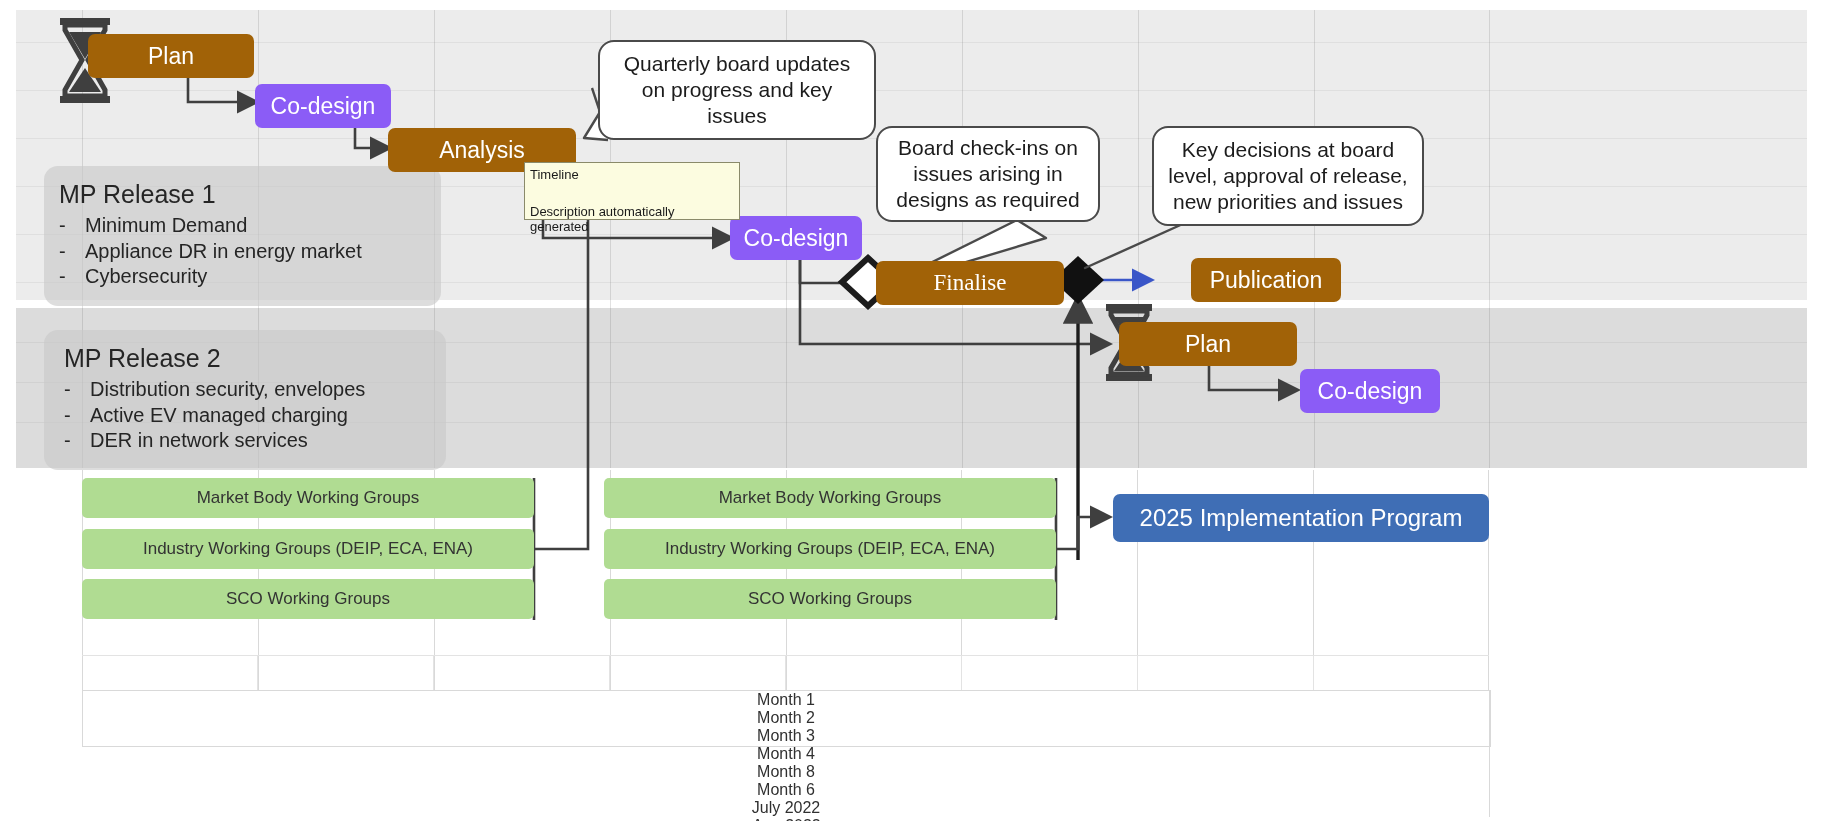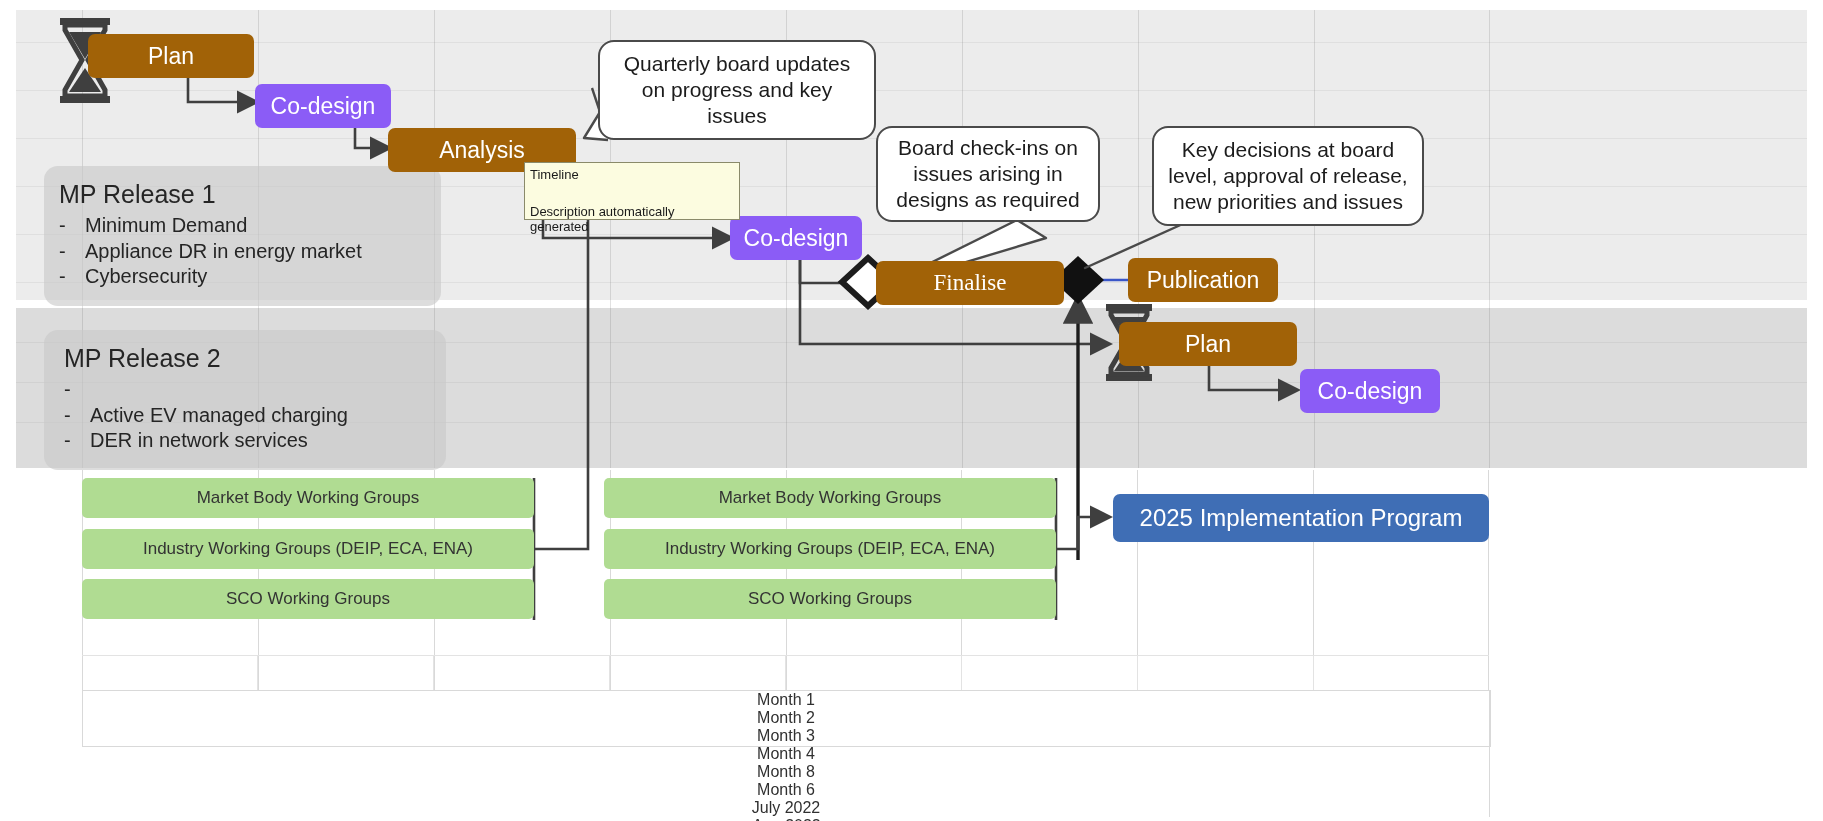--- a/index.html
+++ b/index.html
@@ -105,20 +105,21 @@
           <span>Cybersecurity</span>
         </li>
     </ul>
   </div>
 
   <div class="relcard" style="left:44px;top:330px;width:362px;">
     <div class="rtitle">MP Release 2</div>
     <ul>
       <li>
           <span class="dash">-</span>
+          <span>Distribution security, envelopes</span>
         </li>
       <li>
           <span class="dash">-</span>
           <span>Active EV managed charging</span>
         </li>
       <li>
           <span class="dash">-</span>
           <span>DER in network services</span>
         </li>
     </ul>
@@ -183,21 +184,21 @@
     <path d="M608,140 L584,138 L600,112 L592,88" fill="#ffffff" stroke="#4a4a4a" stroke-width="2.4" stroke-linejoin="round"></path>
     <path d="M1017,220 L880,288 L1046,238 Z" fill="#ffffff" stroke="#4a4a4a" stroke-width="2.4" stroke-linejoin="round"></path>
     <path d="M1196,218 L1085,268 L1165,232 Z" fill="#ffffff" stroke="#4a4a4a" stroke-width="2.4" stroke-linejoin="round"></path>
   </svg>
 
   <div class="bar blue" style="left:88px;  top:34px;  width:166px;height:44px;">Plan</div>
   <div class="bar orange" style="left:255px; top:84px;  width:136px;height:44px;">Co-design</div>
   <div class="bar blue" style="left:388px; top:128px; width:188px;height:44px;">Analysis</div>
   <div class="bar orange" style="left:730px; top:216px; width:132px;height:44px;">Co-design</div>
   <div class="bar blue" style="left:876px; top:261px; width:188px;height:44px;font-family:Liberation Serif, serif;">Finalise</div>
-  <div class="bar blue" style="left:1128px;top:258px; width:150px;height:44px;text-align:center;">Publication</div>
+  <div class="bar blue" style="left:1191px;top:258px; width:150px;height:44px;text-align:center;">Publication</div>
 
   <div class="bar blue" style="left:1119px;top:322px; width:178px;height:44px;">Plan</div>
   <div class="bar orange" style="left:1300px;top:369px; width:140px;height:44px;">Co-design</div>
 
   <div class="tbl">
     <div class="col" style="left:0px;"></div>
     <div class="col" style="left:175.9px;"></div>
     <div class="col" style="left:351.8px;"></div>
     <div class="col" style="left:527.6px;"></div>
     <div class="col" style="left:703.5px;"></div>

